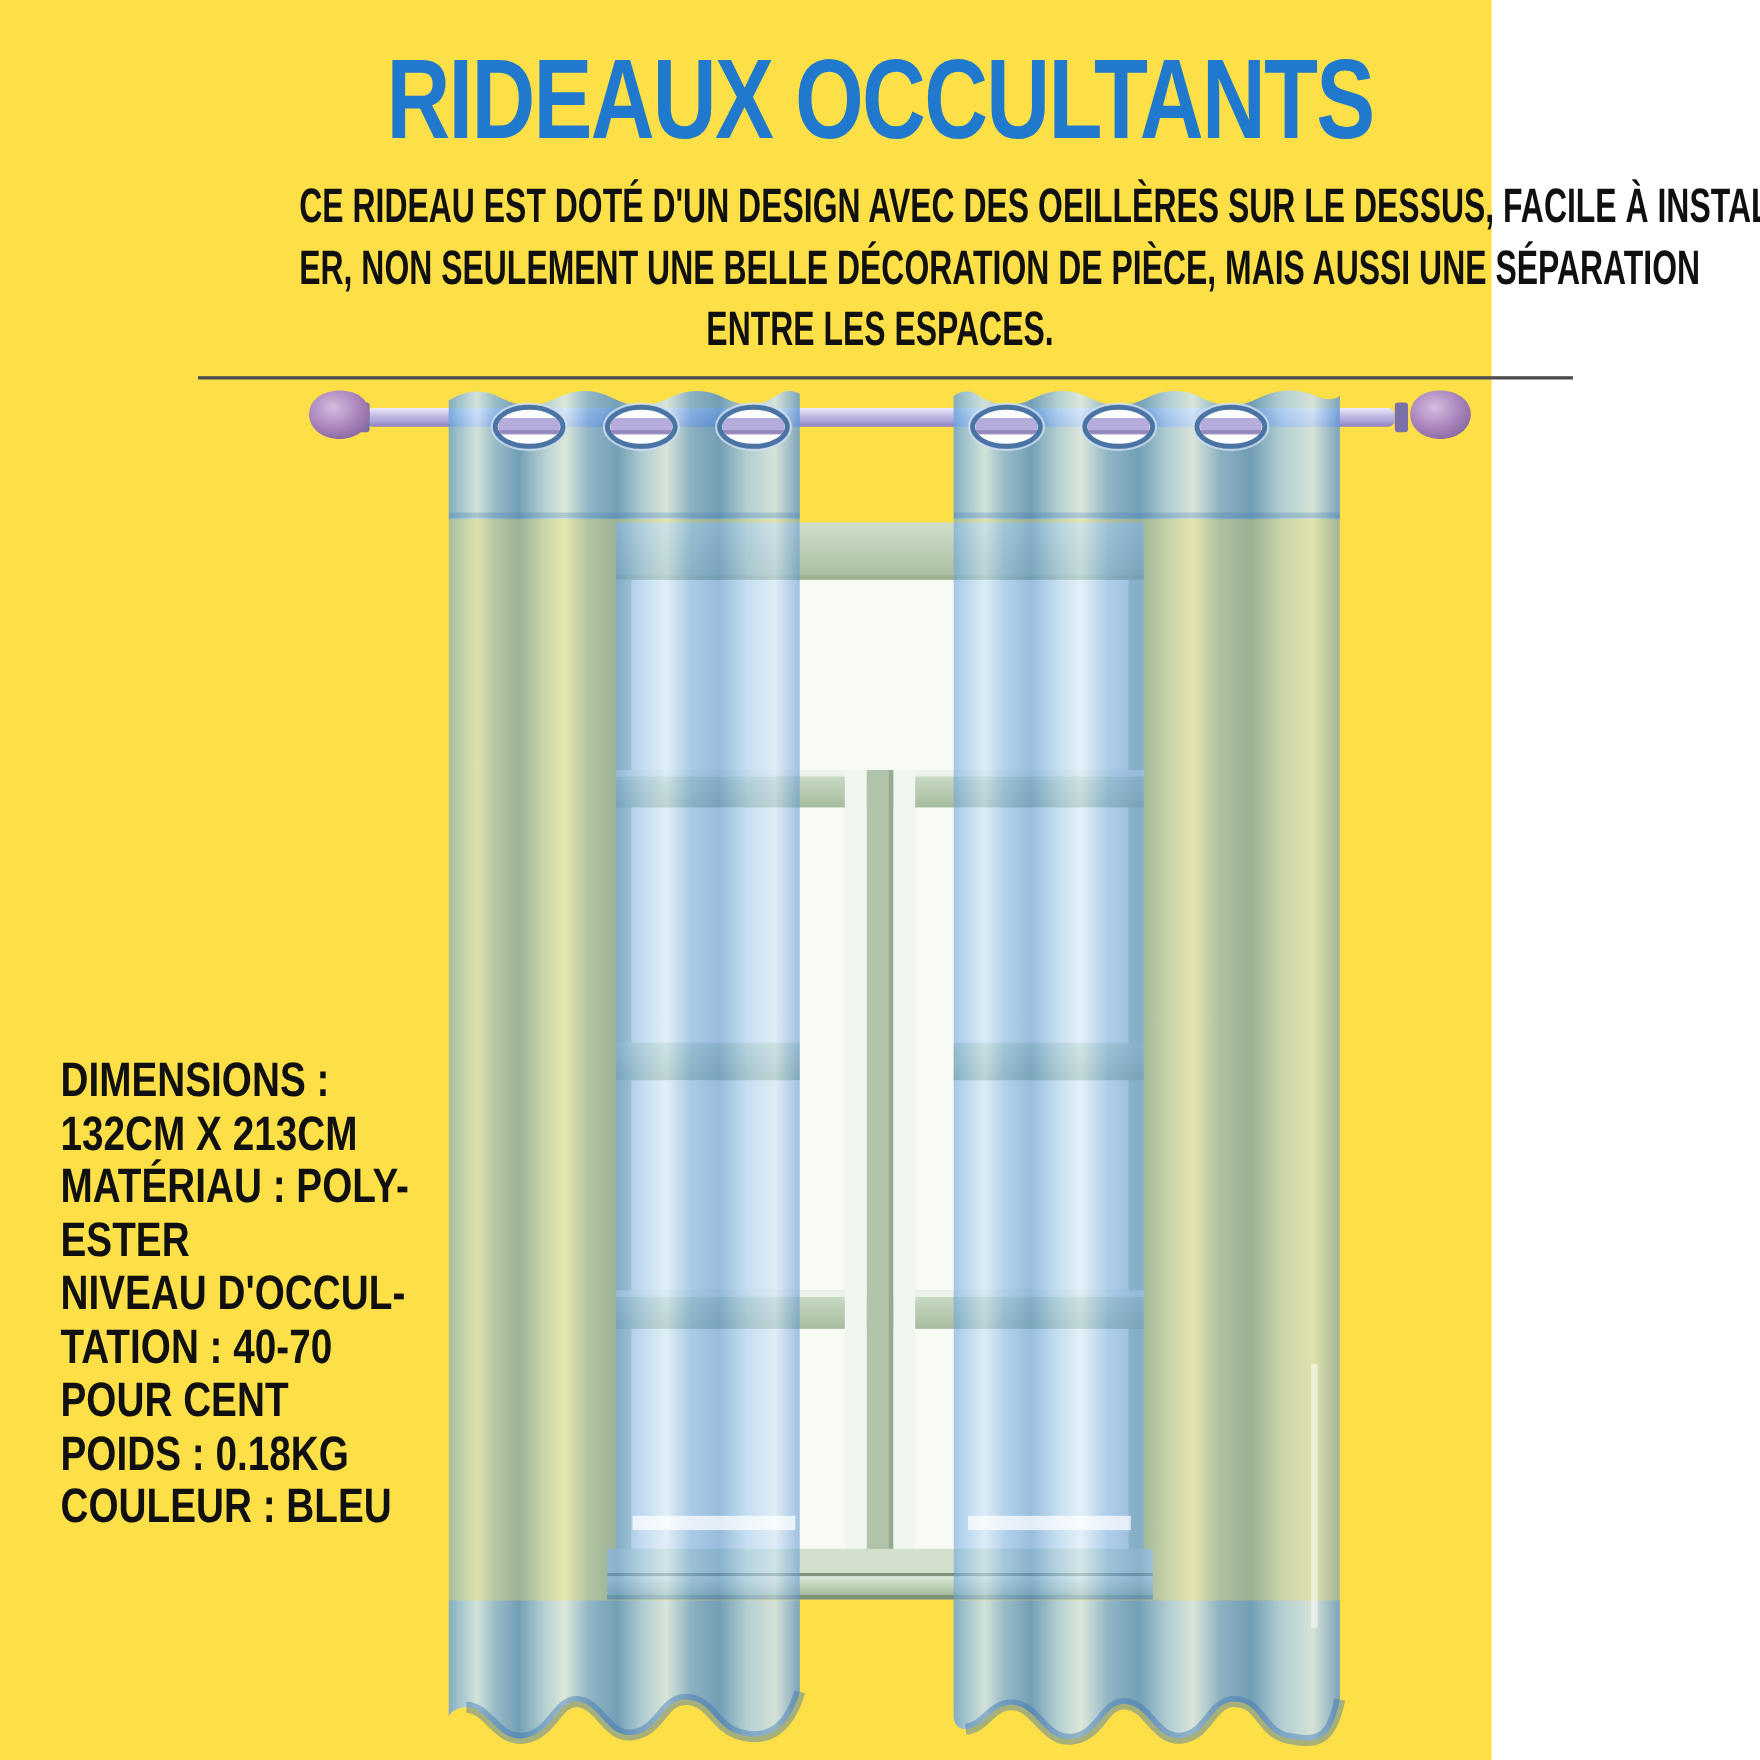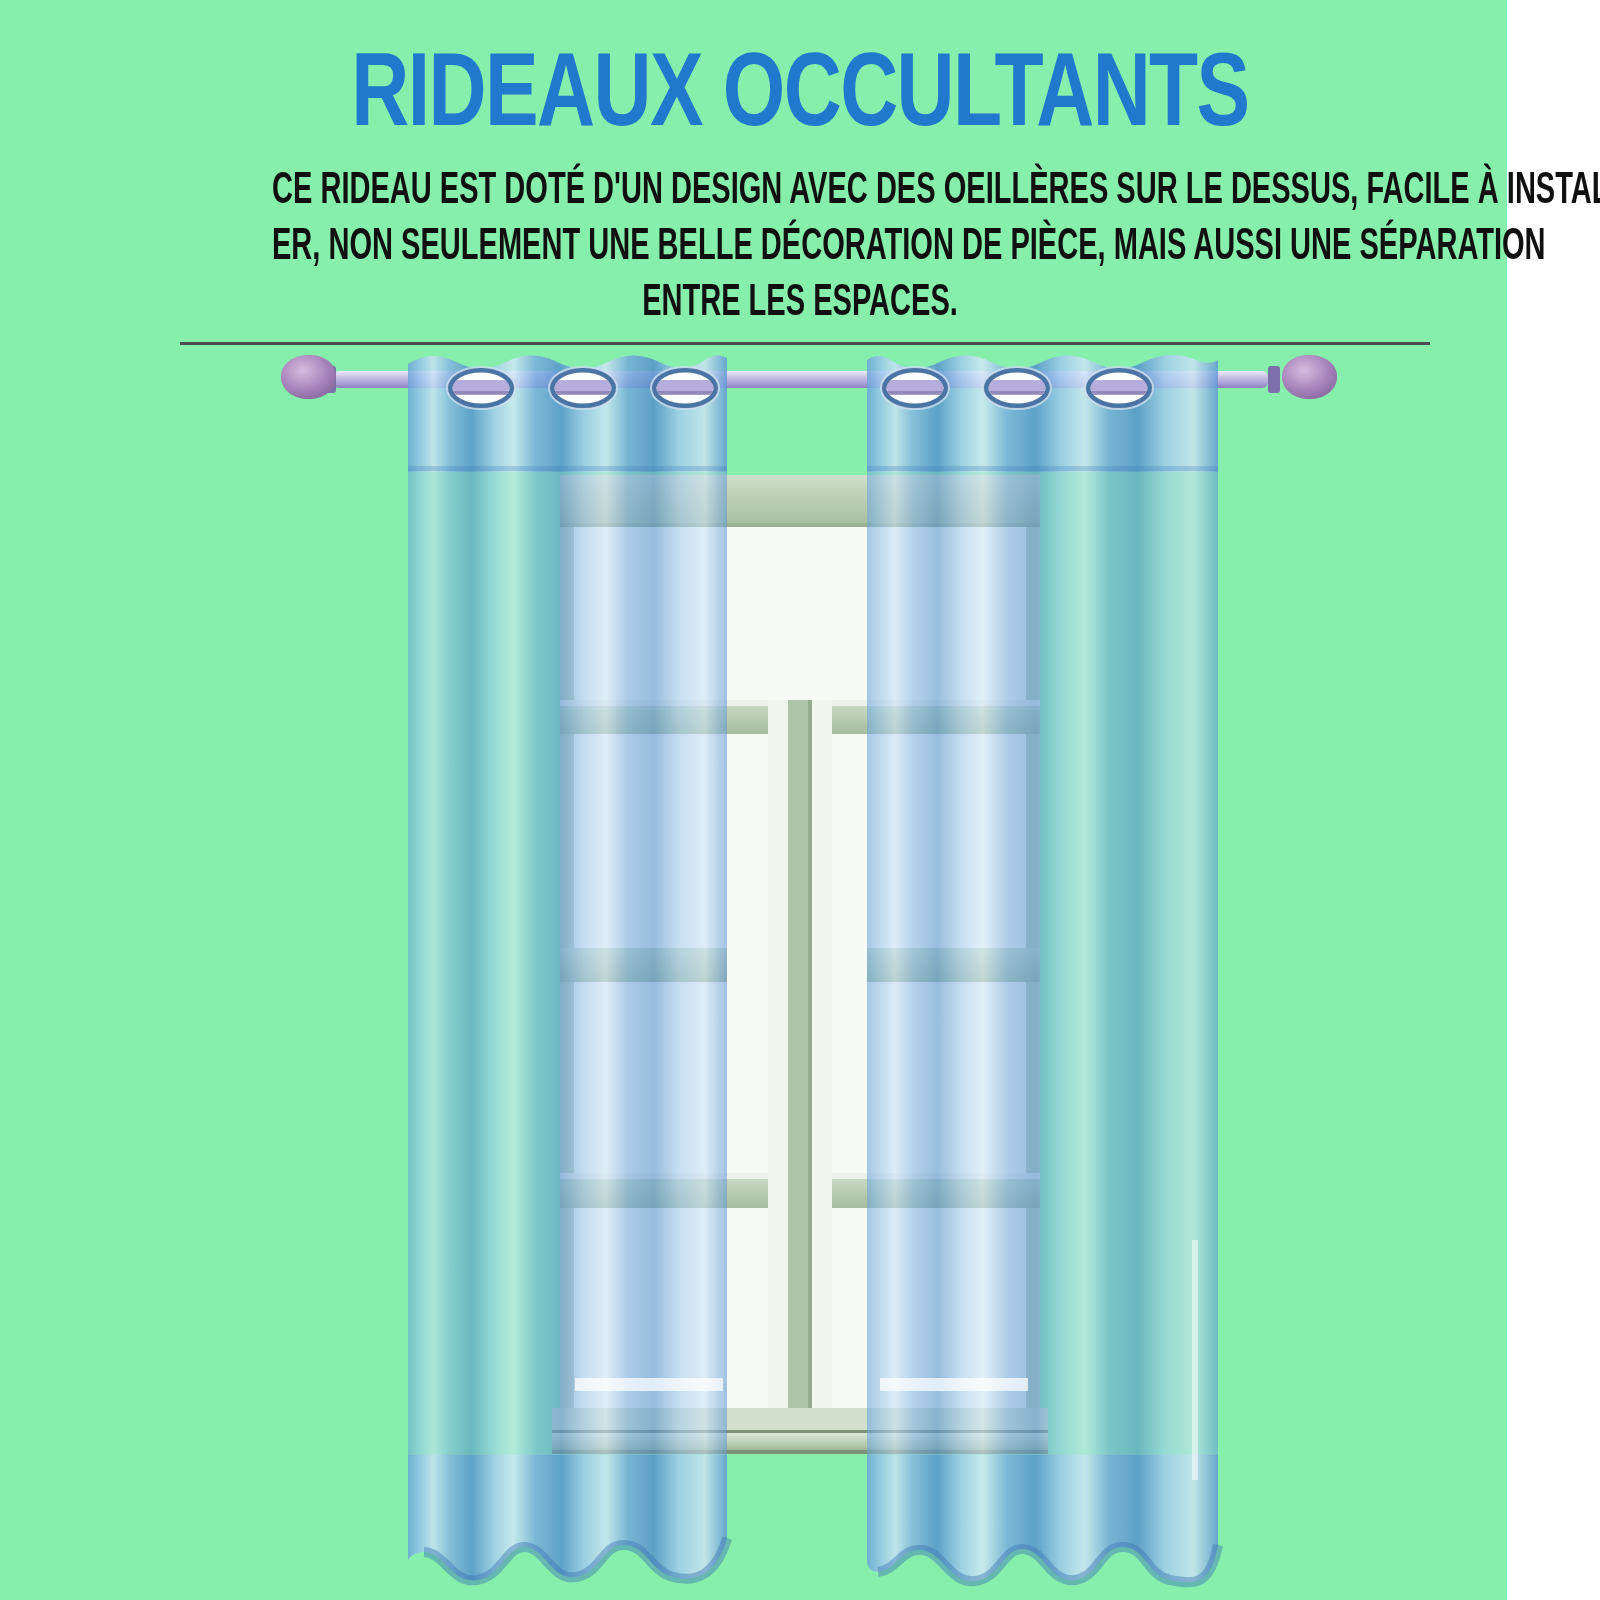--- a/index.html
+++ b/index.html
@@ -1,18 +1,18 @@
 <!DOCTYPE html>
 <html><head>
 <meta charset="utf-8">
 <style>
   html,body{margin:0;padding:0;background:#ffffff;}
   body{width:1600px;height:1600px;position:relative;overflow:hidden;
        font-family:"Liberation Sans",sans-serif;}
-  .page{position:absolute;inset:0;width:1507px;height:1600px;background:#86efac;}
+  .page{position:absolute;inset:0;width:1356px;height:1600px;background:#fde047;}
 
   .title{
     position:absolute;top:34px;left:0;width:1600px;text-align:center;
     font-size:103px;font-weight:700;letter-spacing:-2px;line-height:1.08;
     color:#2079cc;transform:scaleX(0.78);transform-origin:50% 50%;
     white-space:nowrap;
   }
   .desc{position:absolute;top:160px;left:0;width:1600px;text-align:center;color:#101010;}
   .desc-line{
     font-size:44px;font-weight:700;line-height:56px;letter-spacing:0px;
@@ -192,14 +192,25 @@
   </svg>
 
   <div class="title">RIDEAUX OCCULTANTS</div>
 
   <div class="desc">
     <div class="desc-line">CE RIDEAU EST DOTÉ D'UN DESIGN AVEC DES OEILLÈRES SUR LE DESSUS, FACILE À INSTALL-</div>
     <div class="desc-line">ER, NON SEULEMENT UNE BELLE DÉCORATION DE PIÈCE, MAIS AUSSI UNE SÉPARATION</div>
     <div class="desc-line">ENTRE LES ESPACES.</div>
   </div>
 
+  <div class="specs">
+    <div class="spec-line">DIMENSIONS :</div>
+    <div class="spec-line">132CM X 213CM</div>
+    <div class="spec-line">MATÉRIAU : POLY-</div>
+    <div class="spec-line">ESTER</div>
+    <div class="spec-line">NIVEAU D'OCCUL-</div>
+    <div class="spec-line">TATION : 40-70</div>
+    <div class="spec-line">POUR CENT</div>
+    <div class="spec-line">POIDS : 0.18KG</div>
+    <div class="spec-line">COULEUR : BLEU</div>
+  </div>
 
 </div>
 
 </body></html>

